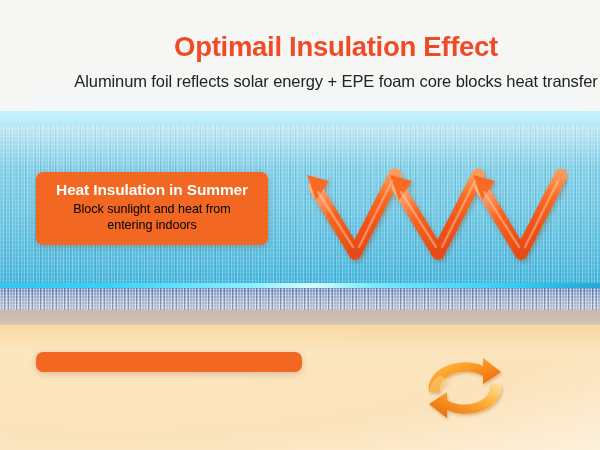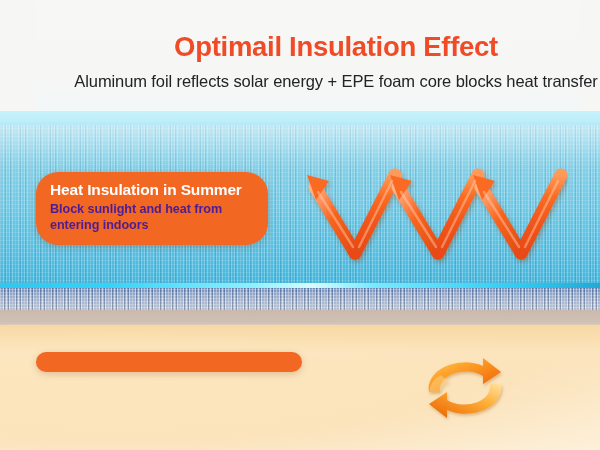--- a/index.html
+++ b/index.html
@@ -92,30 +92,30 @@
       radial-gradient(120% 150% at 20% 0%,#fde9c2 0%,#fce5bd 35%,#fbe3bb 60%,rgba(251,227,187,0) 100%),
       linear-gradient(180deg,#fbe4bd 0%,#fcebcd 30%,#fdf1dc 65%,#fdf3e1 100%);
   }
   .warm-glow{
     position:absolute;left:0;top:325px;width:600px;height:40px;
     background:linear-gradient(180deg,rgba(247,214,160,0.85) 0%,rgba(252,232,196,0.25) 70%,rgba(255,255,255,0) 100%);
   }
 
   
   .card{
-    position:absolute;background:#f26722;border-radius:22px;
+    position:absolute;background:#f26722;border-radius:7px;
     box-shadow:0 2px 7px rgba(120,45,0,0.22);
-    padding:9px 14px 11px 14px;box-sizing:border-box;
+    padding:9px 14px 11px 14px;box-sizing:border-box;text-align:center;
   }
   .card-title{
     color:#ffffff;font-size:15.5px;font-weight:bold;line-height:1.18;
     letter-spacing:-0.15px;margin:0 0 3px 0;white-space:nowrap;
   }
   .card-body{
-    color:#4c1d95;font-size:12.6px;font-weight:700;line-height:1.27;
+    color:#000000;font-size:12.6px;font-weight:400;line-height:1.27;
     letter-spacing:-0.05px;margin:0;
   }
   #card-summer{left:36px;top:172px;width:232px;}
   #card-winter{left:36px;top:352px;width:266px;}
 
   
   .gfx{position:absolute;}
   #zigzag{left:303px;top:157px;width:265px;height:110px;}
   #cycle{left:410px;top:352px;width:110px;height:72px;}
 </style>

